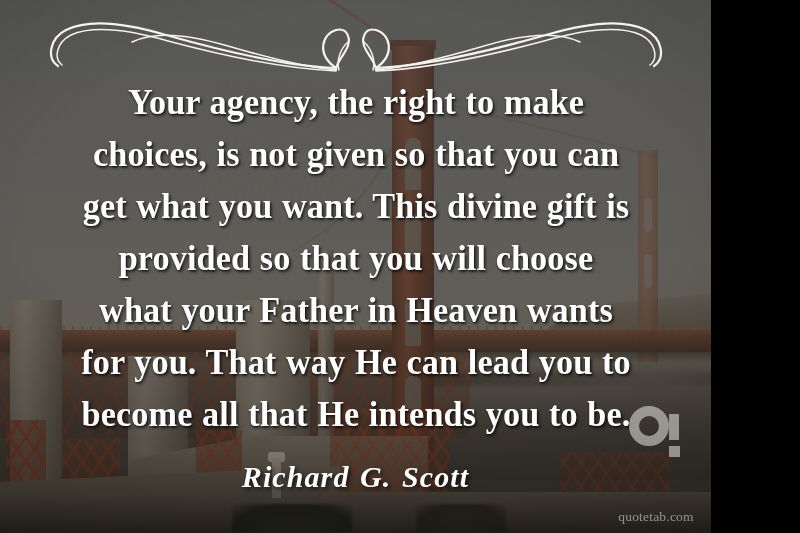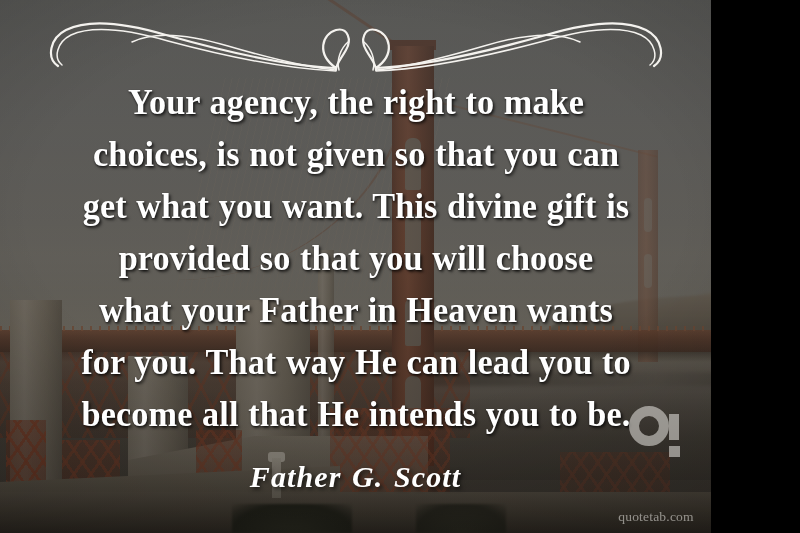--- a/index.html
+++ b/index.html
@@ -401,21 +401,21 @@
     <blockquote class="quote">
       <span class="quote-line">Your agency, the right to make</span>
       <span class="quote-line">choices, is not given so that you can</span>
       <span class="quote-line">get what you want. This divine gift is</span>
       <span class="quote-line">provided so that you will choose</span>
       <span class="quote-line">what your Father in Heaven wants</span>
       <span class="quote-line">for you. That way He can lead you to</span>
       <span class="quote-line">become all that He intends you to be.</span>
     </blockquote>
 
-    <div class="author">Father G. Scott</div>
+    <div class="author">Richard G. Scott</div>
   </div>
 
   <div class="watermark">
     <div class="wm-mark">
       <div class="wm-ring"></div>
       <div class="wm-stem"></div>
       <div class="wm-dot"></div>
     </div>
     <div class="wm-text">quotetab.com</div>
   </div>

